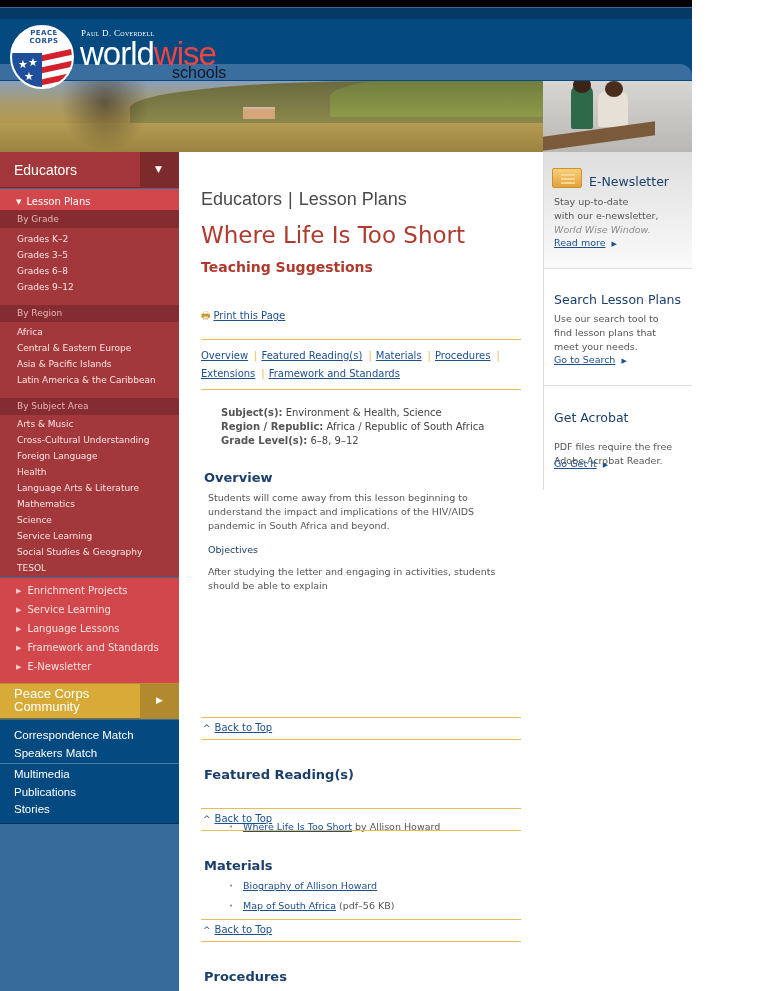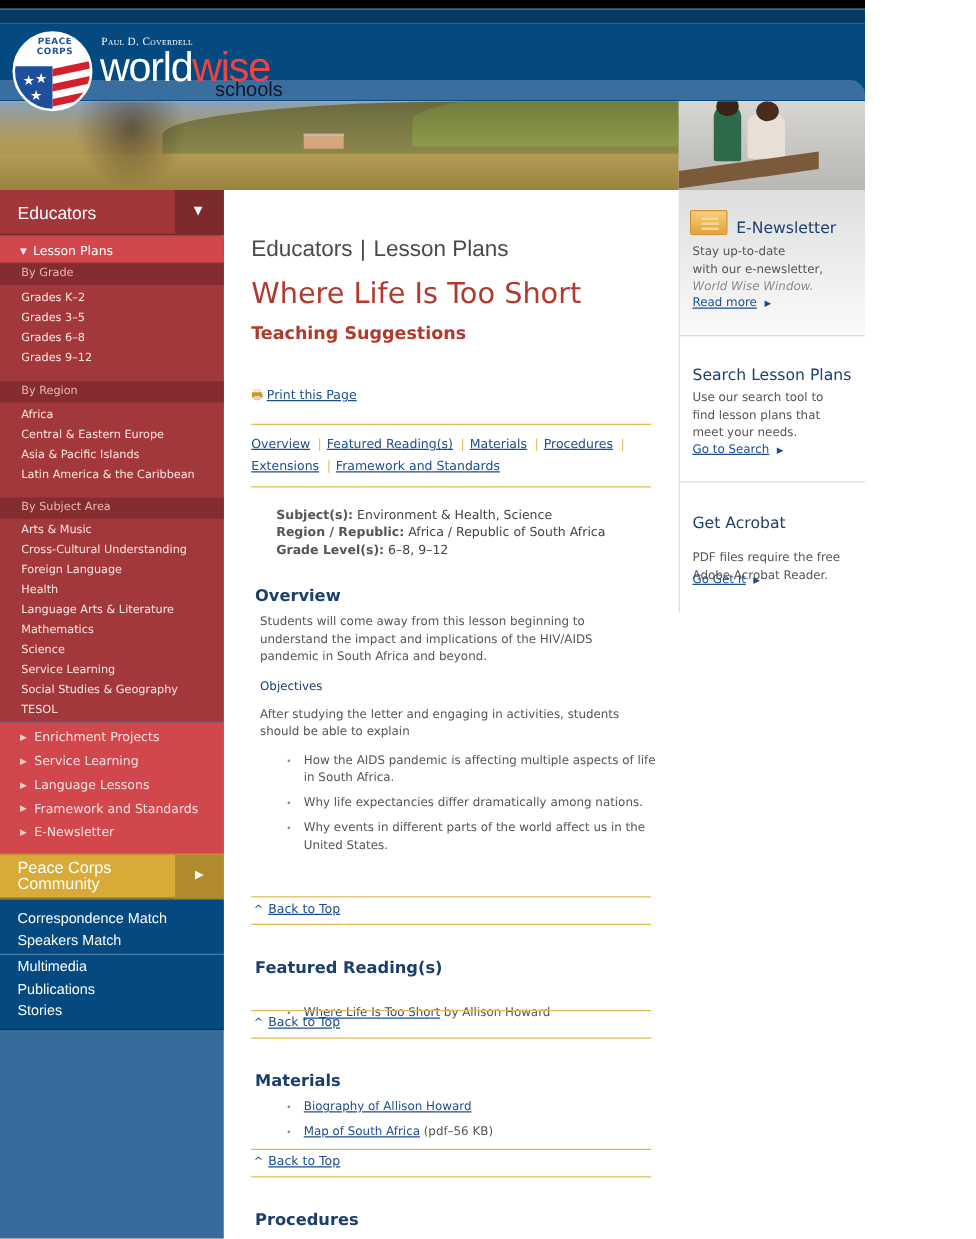--- a/index.html
+++ b/index.html
@@ -219,31 +219,26 @@
   <div class="meta">
     <div><b>Subject(s):</b> <span>Environment &amp; Health, Science</span></div>
     <div><b>Region / Republic:</b> <span>Africa / Republic of South Africa</span></div>
     <div><b>Grade Level(s):</b> <span>6–8, 9–12</span></div>
   </div>
 
   <h3 class="sec-h" style="top:318px">Overview</h3>
   <p class="para" style="top:339px">Students will come away from this lesson beginning to understand the impact and implications of the HIV/AIDS pandemic in South Africa and beyond.</p>
   <div class="obj-h" style="top:392px">Objectives</div>
   <p class="para" style="top:413px">After studying the letter and engaging in activities, students should be able to explain</p>
-  <ul class="bullets" style="top:450px">
-    <li>How the AIDS pandemic is affecting multiple aspects of life in South Africa.</li>
-    <li>Why life expectancies differ dramatically among nations.</li>
-    <li>Why events in different parts of the world affect us in the United States.</li>
-  </ul>
   <div class="btt" style="top:565px">
     <span class="caret">^</span><a>Back to Top</a>
   </div>
 
   <h3 class="sec-h" style="top:615px">Featured Reading(s)</h3>
-  <ul class="bullets" style="top:652px">
+  <ul class="bullets" style="top:668px">
     <li><a>Where Life Is Too Short</a><span> by Allison Howard</span></li>
   </ul>
   <div class="btt" style="top:656px">
     <span class="caret">^</span><a>Back to Top</a>
   </div>
 
   <h3 class="sec-h" style="top:706px">Materials</h3>
   <ul class="bullets" style="top:727px">
     <li><a>Biography of Allison Howard</a></li>
     <li><a>Map of South Africa</a><span> (pdf–56 KB)</span></li>

